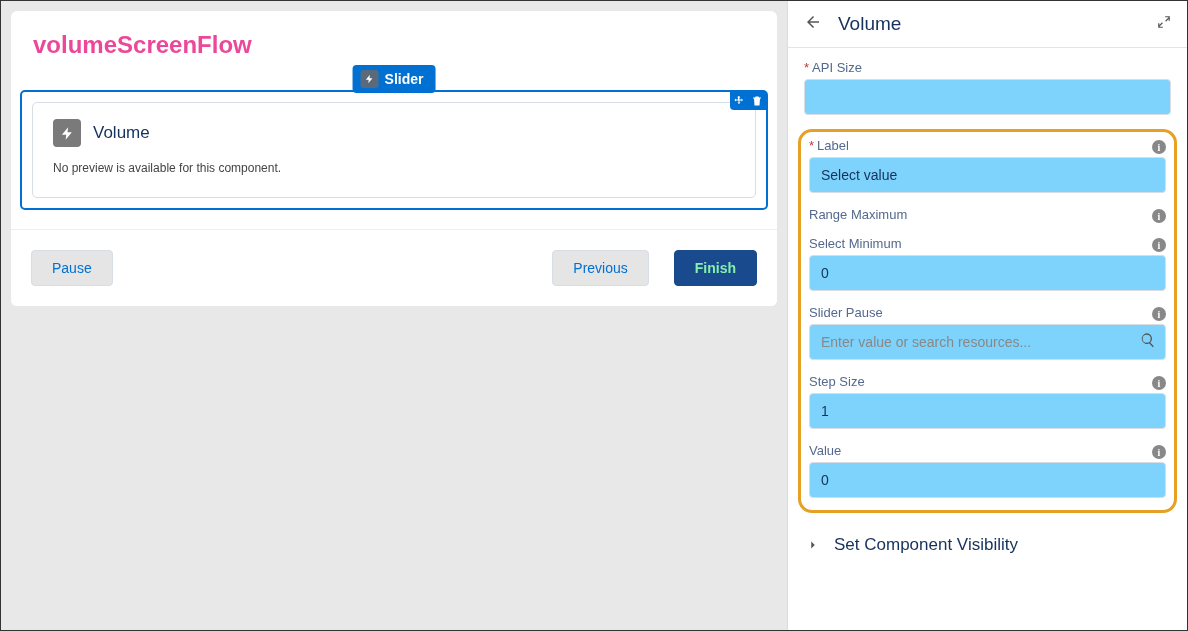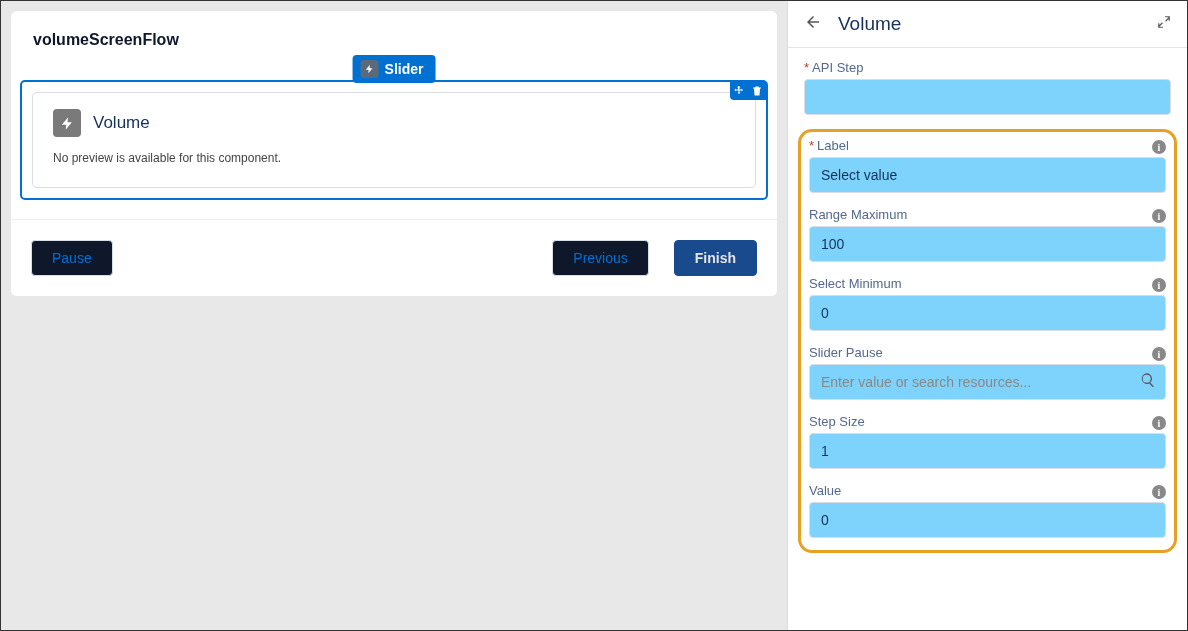--- a/index.html
+++ b/index.html
@@ -28,23 +28,23 @@
     margin: 10px;
   }
   .flow-card {
     background: #fff;
     border-radius: 6px;
   }
   .flow-header {
     padding: 20px 22px 14px;
   }
   .flow-title {
-    font-size: 16px;
+    font-size: 24px;
     font-weight: 700;
-    color: #0f172a;
+    color: #ec4899;
   }
   .component-zone {
     position: relative;
     margin: 0;
     padding: 9px;
   }
   .component-tag {
     position: absolute;
     top: -8px;
     left: 50%;
@@ -135,27 +135,27 @@
     border-bottom-left-radius: 6px;
     border-bottom-right-radius: 6px;
     margin-top: 10px;
   }
   .btn {
     padding: 9px 20px;
     border-radius: 4px;
     font-size: 14px;
     cursor: pointer;
     border: 1px solid #d8dde6;
-    background: #0f172a;
+    background: #e5e5e5;
     color: #0070d2;
   }
   .btn-group { display: flex; gap: 25px; }
   .btn-primary {
     background: #194a8e;
-    color: #e5e5e5;
+    color: #86efac;
     border-color: #194a8e;
     font-weight: 600;
   }
 
   
   .props-panel {
     width: 400px;
     background: #fff;
     border-left: 1px solid #d8dde6;
     display: flex;
@@ -332,42 +332,41 @@
             <path d="M4 20l6-6-1.4-1.4L4 17.2V14H2v8h8v-2H4zm16-16l-6 6 1.4 1.4L20 6.8V10h2V2h-8v2h6z"></path>
           </svg>
       </span>
     </div>
 
     <div class="props-body">
 
       <div class="field-row">
         <div class="field-label">
           <span class="req-star">*</span>
-          <span>API Step</span>
+          <span>API Size</span>
         </div>
         <input class="field-input" value="" style="">
       </div>
 
       <div class="highlight-box">
 
         <div class="field-row">
           <div class="field-label">
             <span class="req-star">*</span>
             <span>Label</span>
           </div>
           <span class="info-icon">i</span>
           <input class="field-input" value="Select value" style="">
         </div>
 
         <div class="field-row">
           <div class="field-label">
             <span>Range Maximum</span>
           </div>
           <span class="info-icon">i</span>
-          <input class="field-input" value="100" style="">
         </div>
 
         <div class="field-row">
           <div class="field-label">
             <span>Select Minimum</span>
           </div>
           <span class="info-icon">i</span>
           <input class="field-input" value="0" style="">
         </div>
 
@@ -396,15 +395,21 @@
 
         <div class="field-row" style="margin-bottom:6px">
           <div class="field-label">
             <span>Value</span>
           </div>
           <span class="info-icon">i</span>
           <input class="field-input" value="0" style="">
         </div>
       </div>
 
+      <div class="accordion-row">
+        <svg viewBox="0 0 24 24">
+            <path d="M9 6l6 6-6 6z"></path>
+          </svg>
+        <span class="accordion-title">Set Component Visibility</span>
+      </div>
     </div>
   </div>
 </div>
 
 </body></html>

